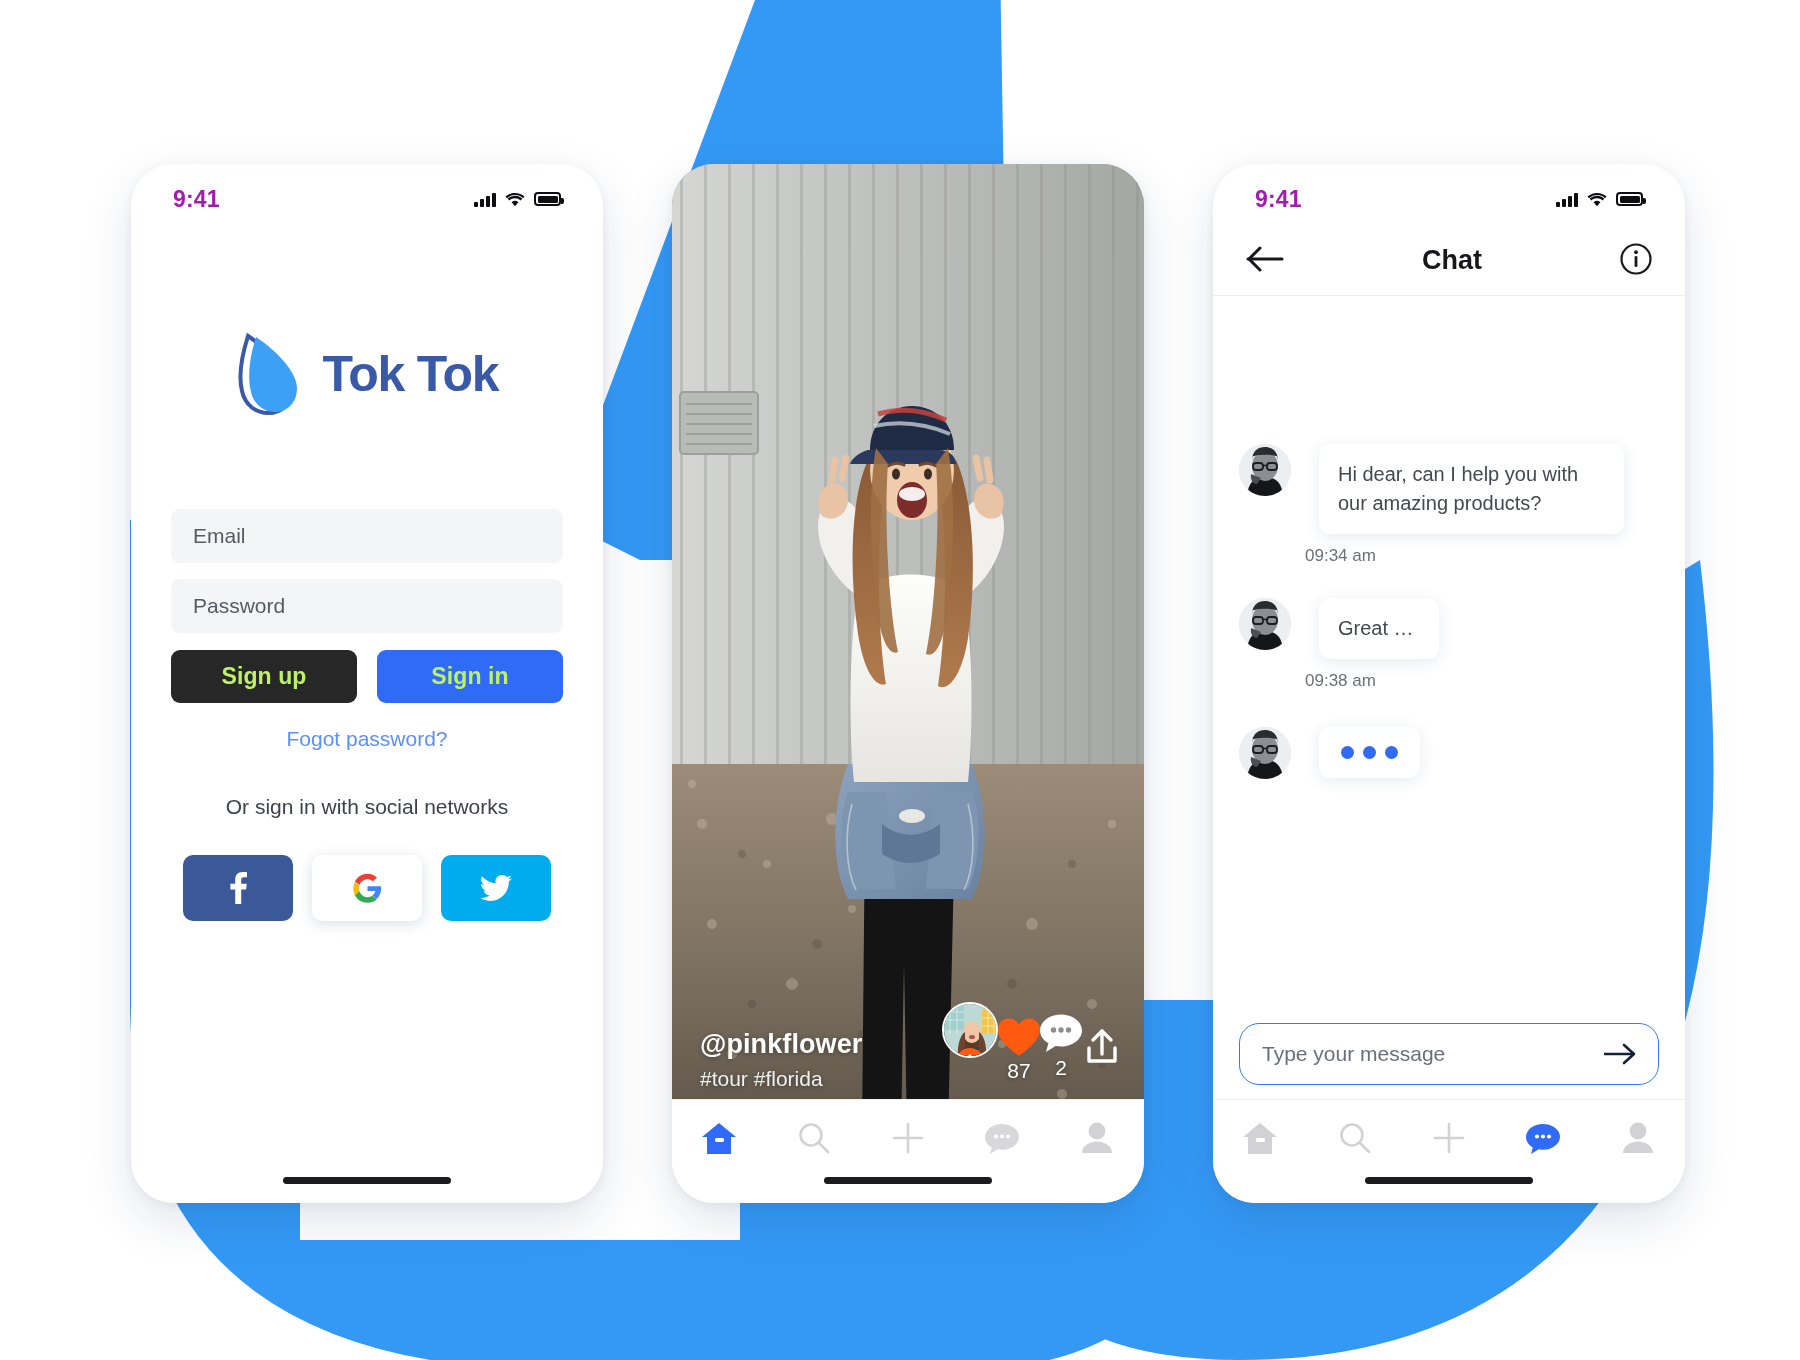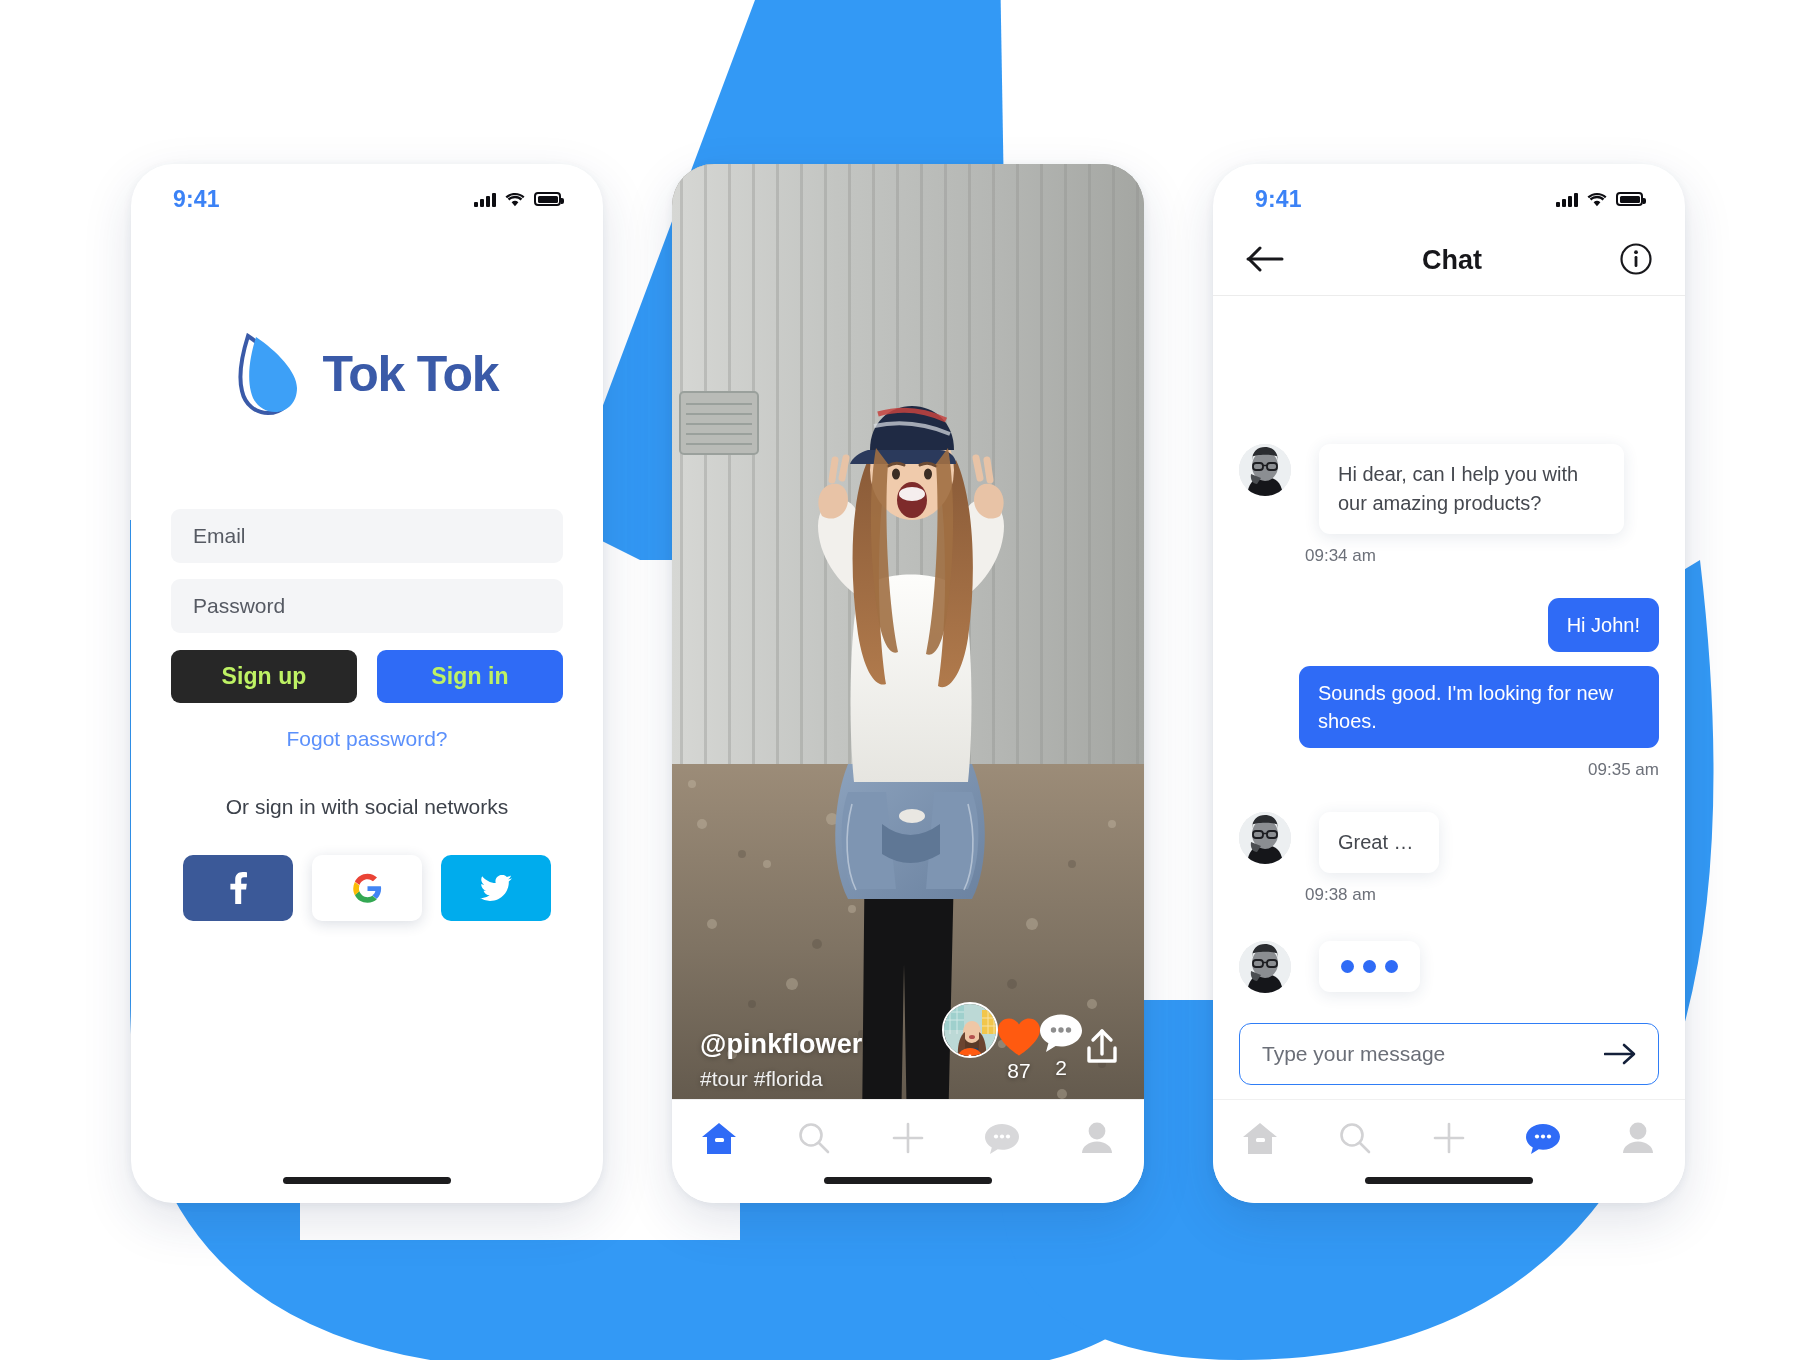--- a/index.html
+++ b/index.html
@@ -25,21 +25,21 @@
   }
   .phone-left   { left: 131px; top: 164px; width: 472px; height: 1039px; }
   .phone-middle { left: 672px; top: 164px; width: 472px; height: 1039px; z-index: 7; }
   .phone-right  { left: 1213px; top: 164px; width: 472px; height: 1039px; }
 
   
   .statusbar {
     height: 62px; display:flex; align-items:center; justify-content:space-between;
     padding: 8px 42px 0 42px;
   }
-  .sb-time { font-size: 23px; font-weight: 700; color:#3b82f6; letter-spacing:.2px; }
+  .sb-time { font-size: 23px; font-weight: 700; color:#a21caf; letter-spacing:.2px; }
   .sb-icons { display:flex; align-items:center; gap:9px; }
 
   .bars { display:flex; align-items:flex-end; gap:2.5px; height:15px; }
   .bars i { display:block; width:3.6px; background:#0d0d12; border-radius:1px; }
   .bars i:nth-child(1){height:5px;} .bars i:nth-child(2){height:8px;}
   .bars i:nth-child(3){height:11px;} .bars i:nth-child(4){height:14px;}
   .batt { width:27px; height:14px; border:2px solid #0d0d12; border-radius:4px; position:relative; }
   .batt::before{content:"";position:absolute;inset:1.5px;background:#0d0d12;border-radius:1.5px;}
   .batt::after{content:"";position:absolute;right:-4.5px;top:4px;width:2.5px;height:6px;background:#0d0d12;border-radius:0 2px 2px 0;}
 
@@ -129,21 +129,21 @@
     background:#2f6bf6; color:#fff; border-radius:11px; padding: 13px 19px;
     font-size: 20px; line-height:1.4; margin-left:auto; width:fit-content; max-width: 360px;
   }
   .stamp { font-size:17px; color:#6c7079; margin-top: 12px; }
   .stamp.right { text-align:right; }
   .typing { display:flex; gap:9px; align-items:center; }
   .typing span { width:13px; height:13px; border-radius:50%; background:#2f6bf6; display:block; }
 
   .chat-input-wrap { position:absolute; left:26px; right:26px; bottom: 118px; }
   .chat-input {
-    height: 62px; border:1.6px solid #2f7df6; border-radius:12px; background:#fff;
+    height: 62px; border:1.6px solid #2f7df6; border-radius:20px; background:#fff;
     display:flex; align-items:center; padding: 0 22px;
   }
   .chat-input input {
     flex:1; border:none; outline:none; font-size:21px; color:#53575f;
     font-family:"Liberation Sans", sans-serif; background:transparent;
   }
   .chat-input input::placeholder { color:#6b6f78; opacity:1; }
 </style>
 </head>
 <body>
@@ -533,25 +533,20 @@
               <rect x="14" y="19" width="10" height="7" rx="3" fill="none" stroke="#1c1d21" stroke-width="1.8"></rect>
               <rect x="28" y="19" width="10" height="7" rx="3" fill="none" stroke="#1c1d21" stroke-width="1.8"></rect>
               <line x1="24" y1="21.5" x2="28" y2="21.5" stroke="#1c1d21" stroke-width="1.6"></line>
             </svg>
           </div>
           <div class="bubble-in">Hi dear, can I help you with our amazing products?</div>
         </div>
         <div class="stamp" style="margin-left:66px;">09:34 am</div>
       </div>
 
-      <div style="margin-top:32px;">
-        <div class="bubble-out">Hi John!</div>
-        <div class="bubble-out" style="margin-top:14px;">Sounds good. I'm looking for new shoes.</div>
-        <div class="stamp right">09:35 am</div>
-      </div>
 
       <div style="margin-top:32px;">
         <div class="msg-row">
           <div class="msg-avatar">
             <svg width="52" height="52" viewBox="0 0 52 52">
               <rect width="52" height="52" fill="#eceff1"></rect>
               <path d="M8 52 C9 40 14 33 26 33 C38 33 43 40 44 52 Z" fill="#15161a"></path>
               <ellipse cx="26" cy="22" rx="13" ry="15" fill="#8b8e92"></ellipse>
               <path d="M13 17 C13 7 19 3 26 3 C33 3 39 7 39 17 L39 13 C36 10 16 10 13 13 Z" fill="#2a2c30"></path>
               <path d="M12 30 C11 36 14 40 18 40 L22 34 Z" fill="#4b4e52"></path>

